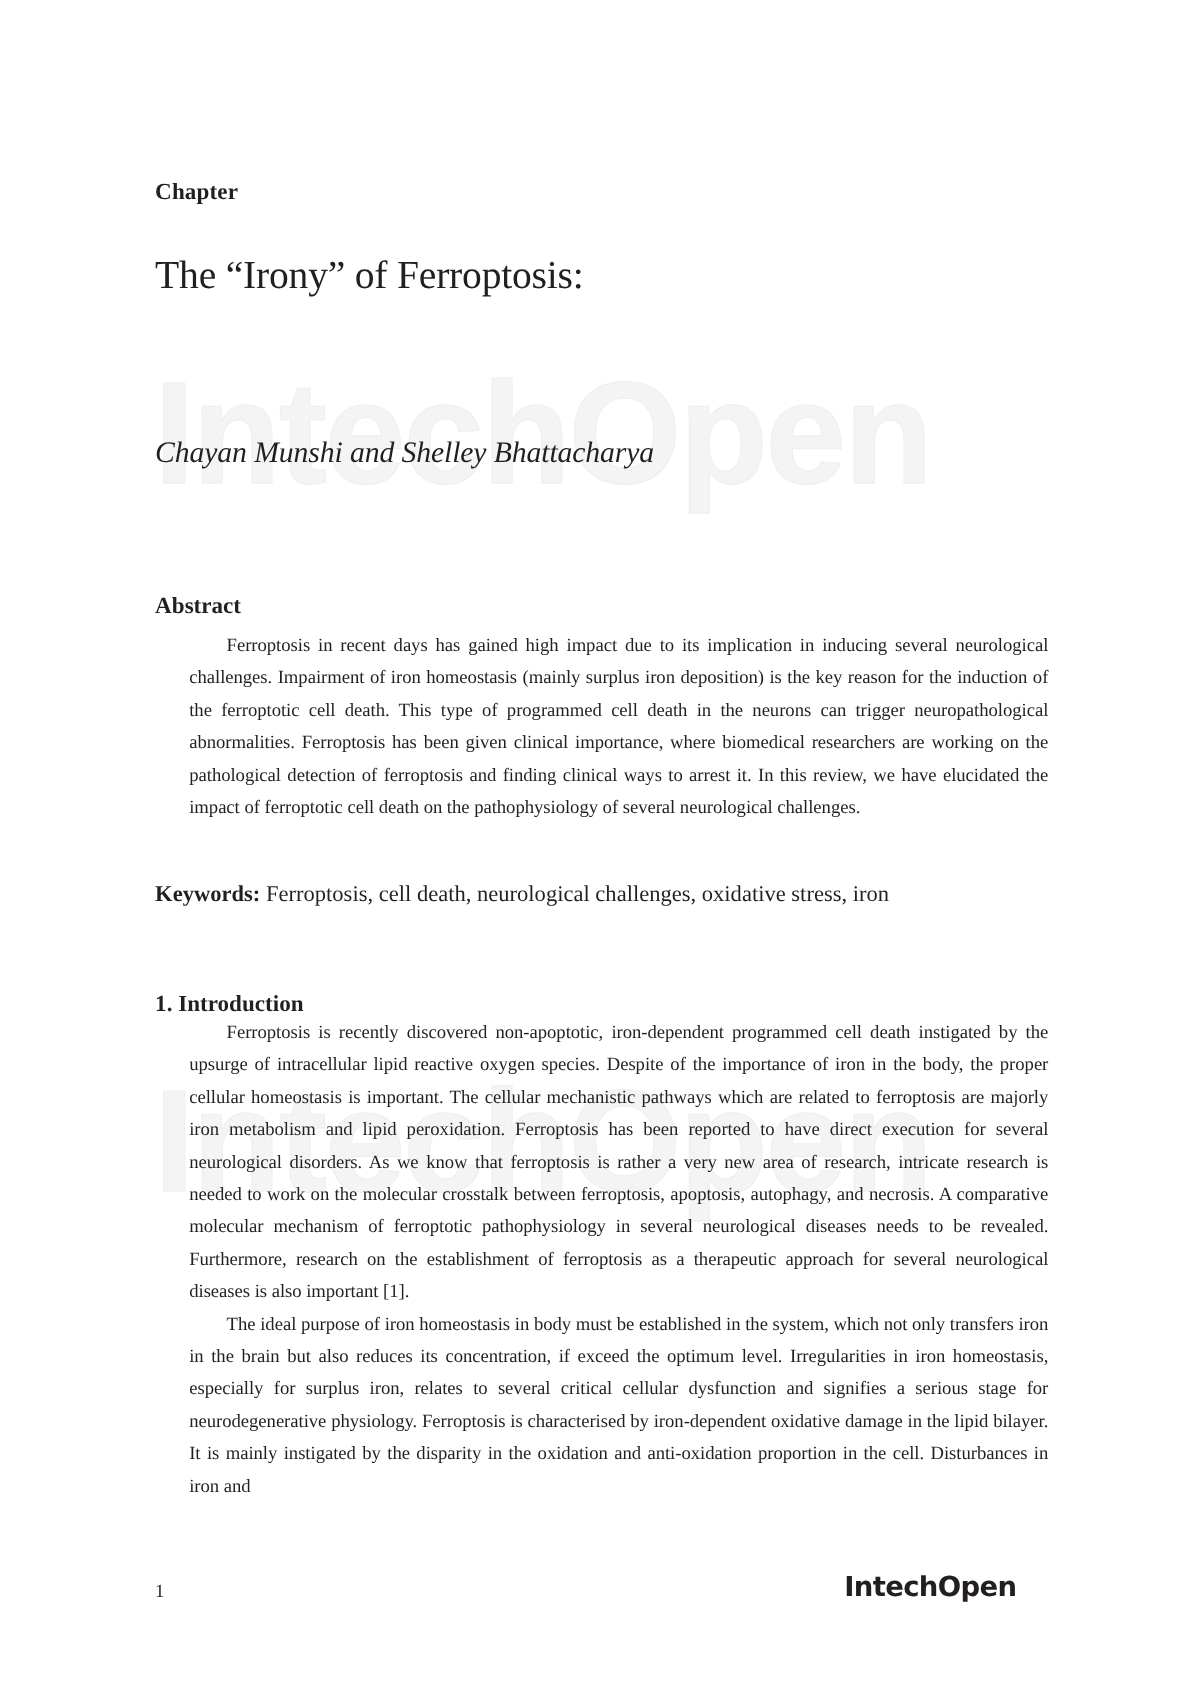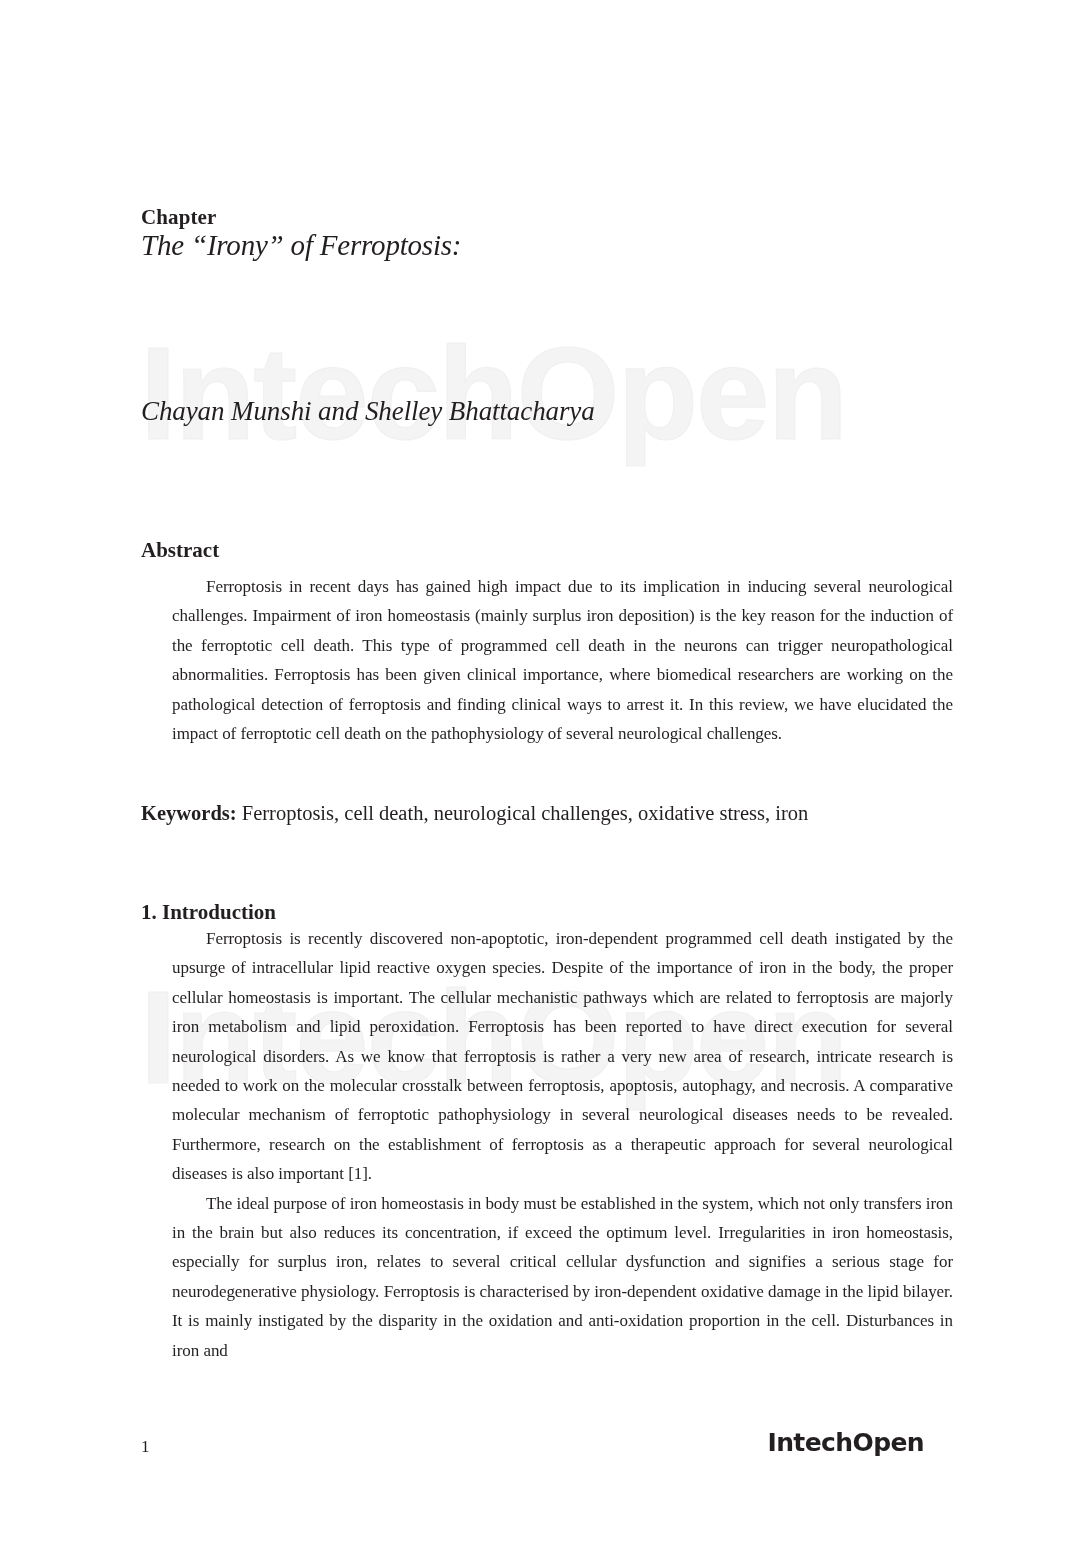--- a/index.html
+++ b/index.html
@@ -52,33 +52,31 @@
     width: 781px;
   }
 
   .chapter-label {
     position: absolute;
     top: 162px;
     left: 0;
     font-size: 21px;
     font-weight: 700;
     letter-spacing: 0.1px;
-    margin-top: 43px;
   }
 
   .chapter-title {
     position: absolute;
     top: 198px;
     left: 0;
     width: 700px;
-    font-size: 29px;
+    font-size: 36px;
     font-weight: 400;
     line-height: 57px;
     letter-spacing: -0.2px;
-    font-style: italic;
   }
   .chapter-title .tline { display: block; }
 
   .authors {
     position: absolute;
     top: 396px;
     left: 0;
     font-size: 27px;
     font-style: italic;
     font-weight: 400;

